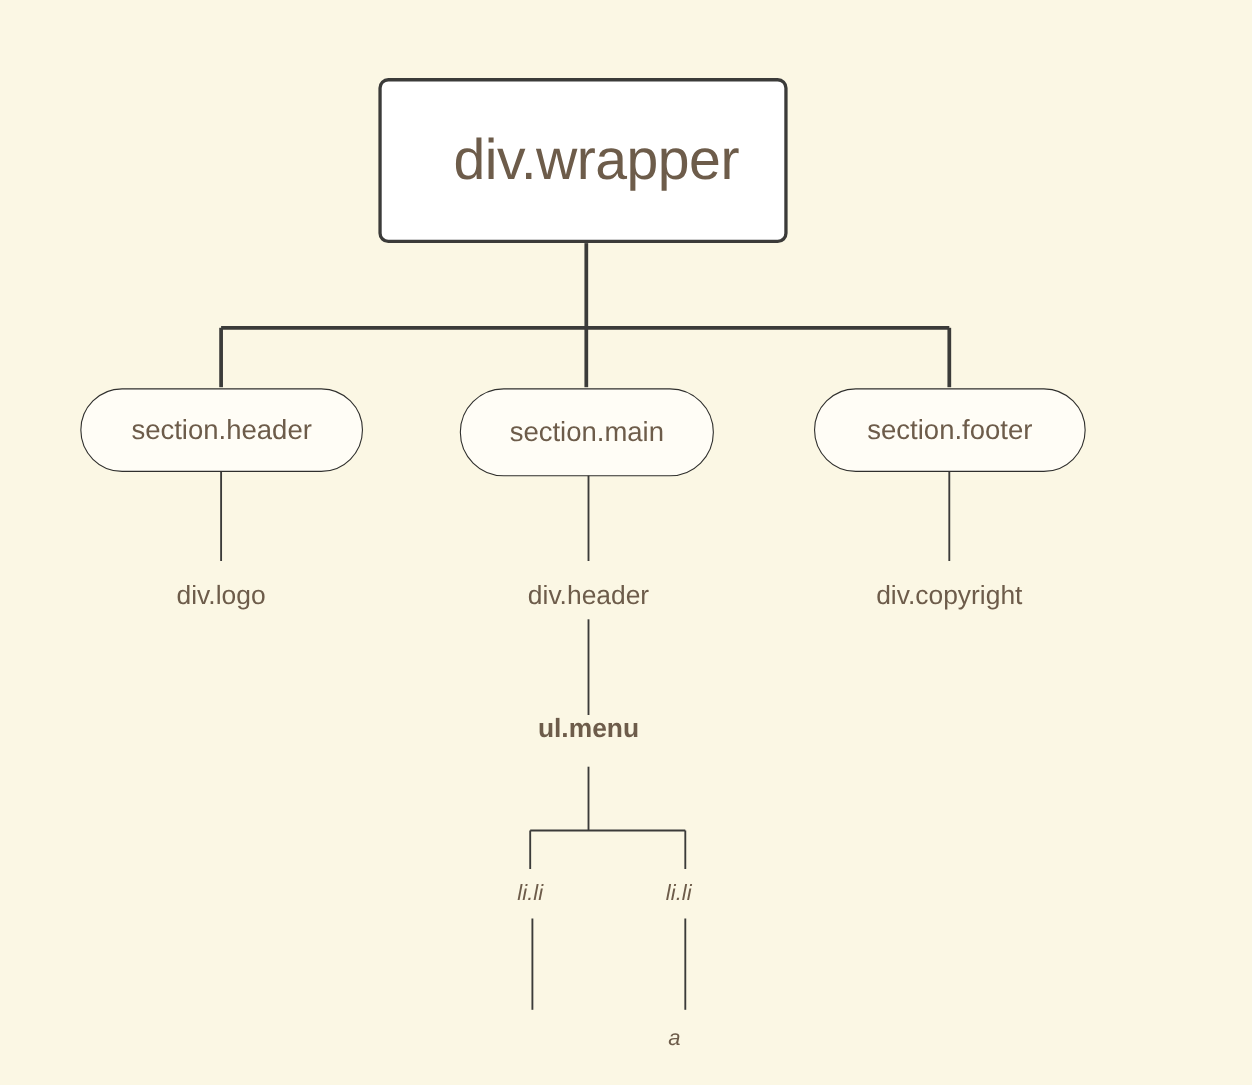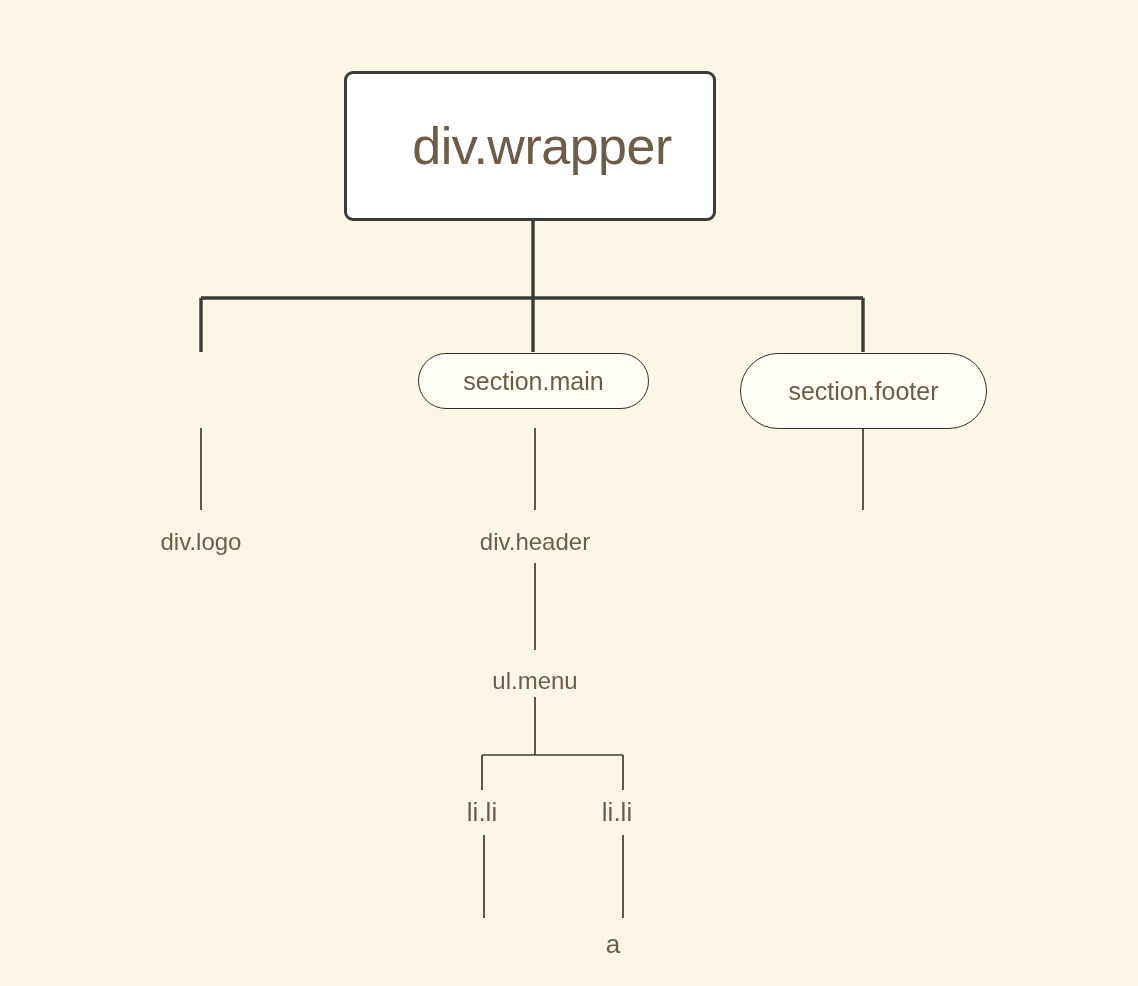--- a/index.html
+++ b/index.html
@@ -52,21 +52,22 @@
     font-size: 25px;
   }
   .node-text {
     background: transparent;
     border: none;
     font-size: 24px;
   }
   .node-text-sm {
     background: transparent;
     border: none;
-    font-size: 26px;
+    font-size: 20px;
+    font-style: italic;
   }
 </style>
 </head>
 <body>
 
 <div id="diagram-root">
 
   <svg class="edges" viewBox="0 0 1138 986" xmlns="http://www.w3.org/2000/svg">
     <g fill="none" stroke="#3b3b39" stroke-linecap="butt">
 
@@ -87,31 +88,33 @@
       <path d="M482 755 L482 790" stroke-width="1.7"></path>
       <path d="M623 755 L623 790" stroke-width="1.7"></path>
 
       <path d="M484 835 L484 918" stroke-width="1.7"></path>
       <path d="M623 835 L623 918" stroke-width="1.7"></path>
     </g>
   </svg>
 
   <div class="node node-root" style="left:344px; top:71px; width:372px; height:150px;">div.wrapper</div>
 
+  <div class="node node-pill" style="left:73px; top:353px; width:257px; height:76px;">section.header</div>
 
-  <div class="node node-pill" style="left:418px; top:353px; width:231px; height:56px;">section.main</div>
+  <div class="node node-pill" style="left:418px; top:353px; width:231px; height:80px;">section.main</div>
 
   <div class="node node-text" style="left:101px; top:525px; width:200px; height:34px;">div.logo</div>
 
   <div class="node node-pill" style="left:740px; top:353px; width:247px; height:76px;">section.footer</div>
 
   <div class="node node-text" style="left:435px; top:525px; width:200px; height:34px;">div.header</div>
 
+  <div class="node node-text" style="left:763px; top:525px; width:200px; height:34px;">div.copyright</div>
 
-  <div class="node node-text" style="left:435px; top:664px; width:200px; height:34px;">ul.menu</div>
+  <div class="node node-text" style="left:435px; top:646px; width:200px; height:34px;font-weight:bold;">ul.menu</div>
 
   <div class="node node-text-sm" style="left:412px; top:796px; width:140px; height:32px;">li.li</div>
 
   <div class="node node-text-sm" style="left:547px; top:796px; width:140px; height:32px;">li.li</div>
 
 
   <div class="node node-text-sm" style="left:553px; top:928px; width:120px; height:32px;">a</div>
 
 </div>
 

